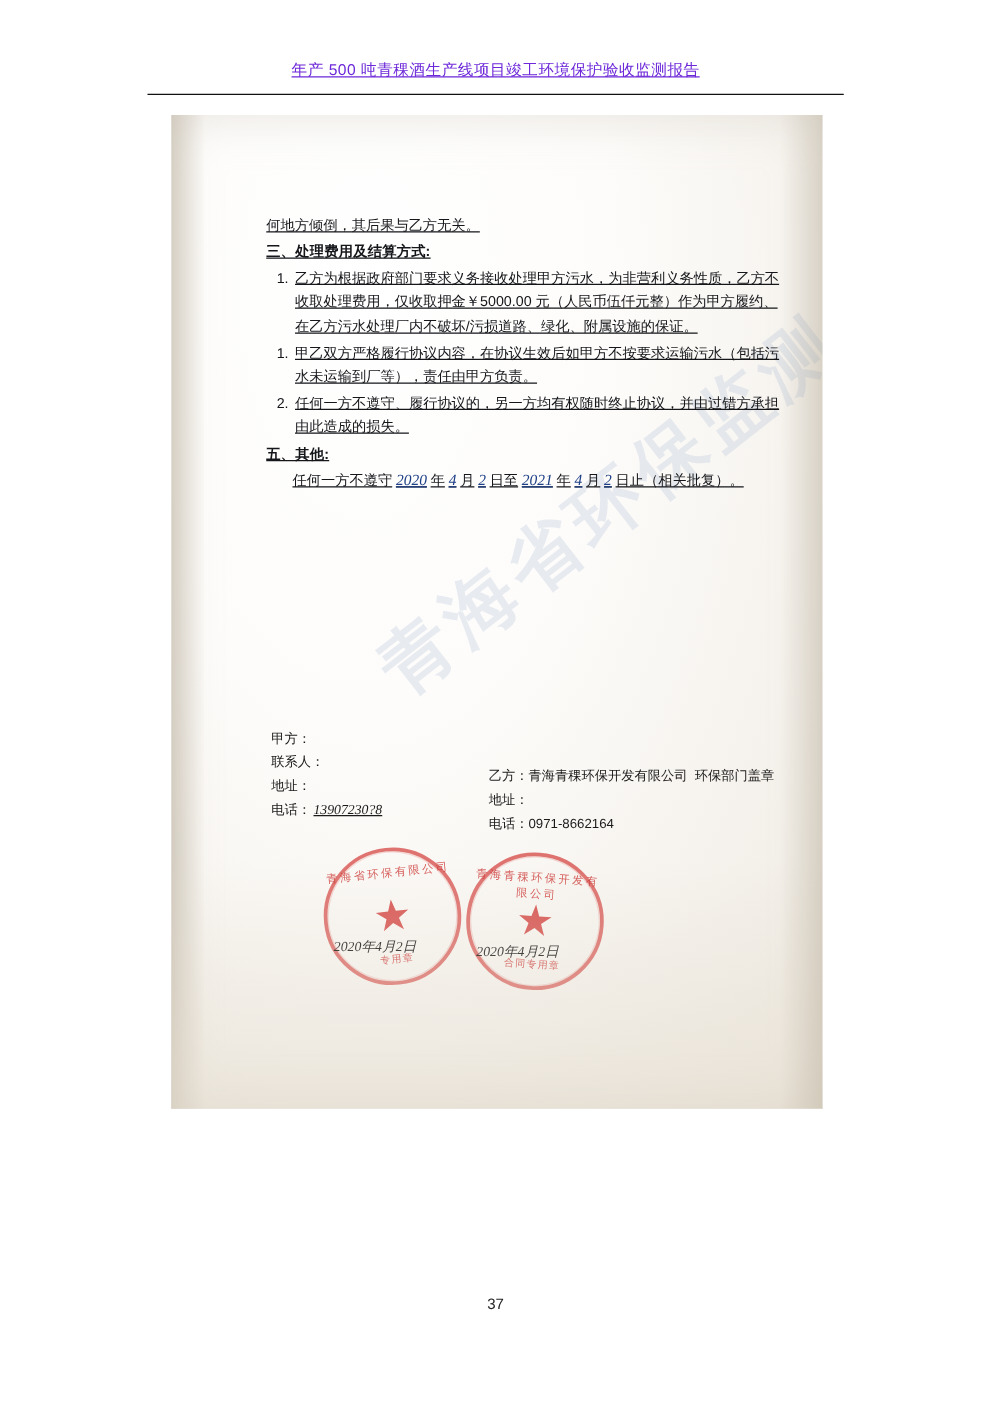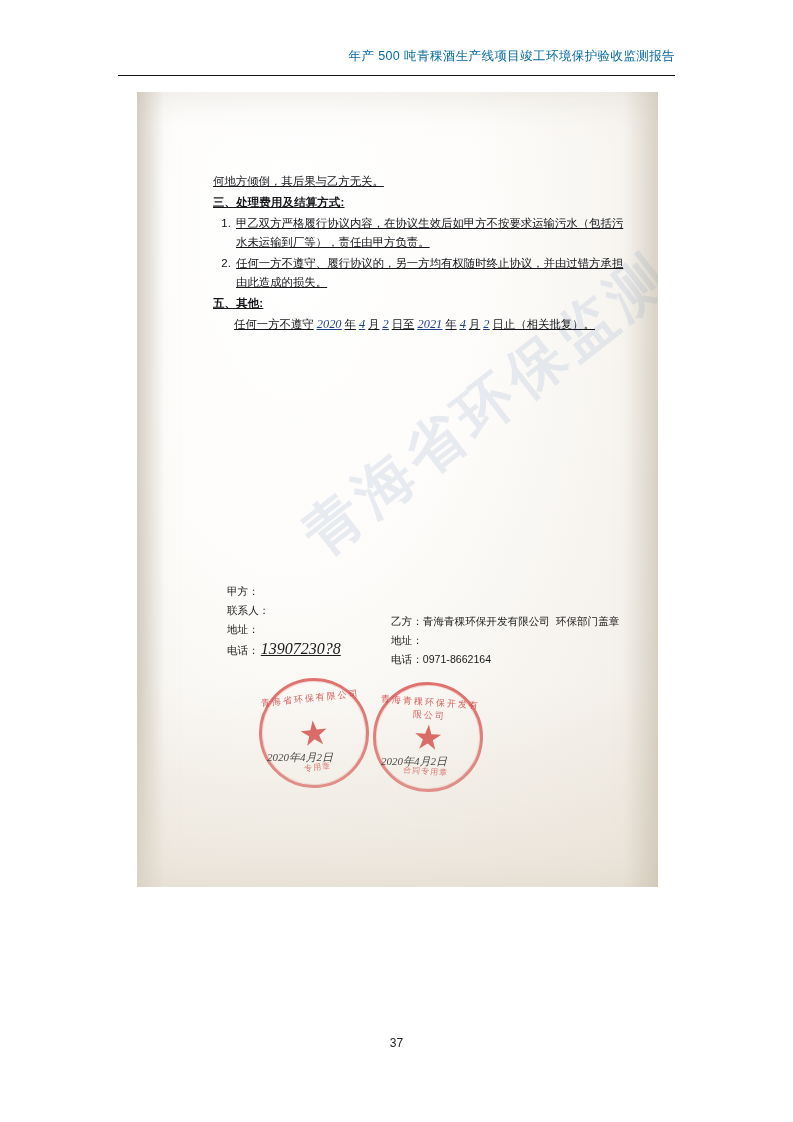--- a/index.html
+++ b/index.html
@@ -20,24 +20,25 @@
     inset: 0;
     background: #ffffff;
   }
 
   
   .doc-header {
     position: absolute;
     top: 48px;
     left: 118px;
     width: 557px;
-    text-align: right;
+    text-align: center;
     font-size: 12.5px;
     letter-spacing: 0.4px;
-    color: #0369a1;
+    color: #6d28d9;
+    text-decoration: underline;
   }
   .doc-header-rule {
     position: absolute;
     top: 75px;
     left: 118px;
     width: 557px;
     height: 1px;
     background: #111;
   }
 
@@ -156,32 +157,32 @@
     position: absolute;
     left: 76px;
     top: 490px;
     width: 430px;
     font-size: 10.6px;
     line-height: 19px;
     color: #1a1a1a;
   }
   .sig-col-a {
     position: absolute;
-    left: 14px;
+    left: 4px;
     top: 0;
     width: 180px;
   }
   .sig-col-b {
     position: absolute;
     left: 178px;
     top: 30px;
     width: 252px;
   }
   .sig-row { white-space: nowrap; }
-  .sig-row .hand-dark { font-size: 16px; text-decoration: underline; }
+  .sig-row .hand-dark { font-size: 11px; text-decoration: underline; }
 
   
   .stamp {
     position: absolute;
     border-radius: 50%;
     border: 3px solid rgba(206,38,35,0.72);
     box-shadow: 0 0 0 1px rgba(206,38,35,0.18) inset;
     opacity: 0.88;
     transform: rotate(-6deg);
   }
@@ -254,20 +255,23 @@
 
   <div class="scan">
 
     <div class="watermark">青海省环保监测</div>
 
     <div class="body-text">
 
       <p class="line-plain">何地方倾倒，其后果与乙方无关。</p>
 
       <p class="section-title">三、处理费用及结算方式:</p>
+      <ol class="numlist">
+        <li>乙方为根据政府部门要求义务接收处理甲方污水，为非营利义务性质，乙方不收取处理费用，仅收取押金￥5000.00 元（人民币伍仟元整）作为甲方履约、在乙方污水处理厂内不破坏/污损道路、绿化、附属设施的保证。</li>
+      </ol>
 
       <ol class="numlist">
         <li>甲乙双方严格履行协议内容，在协议生效后如甲方不按要求运输污水（包括污水未运输到厂等），责任由甲方负责。</li>
         <li>任何一方不遵守、履行协议的，另一方均有权随时终止协议，并由过错方承担由此造成的损失。</li>
       </ol>
 
       <p class="section-title">五、其他:</p>
 
       <p class="indent-para">
         <span>任何一方不遵守</span><span class="hand">2020</span><span>年</span><span class="hand">4</span><span>月</span><span class="hand">2</span><span>日至</span><span class="hand">2021</span><span>年</span><span class="hand">4</span><span>月</span><span class="hand">2</span><span>日止（相关批复）。</span>

